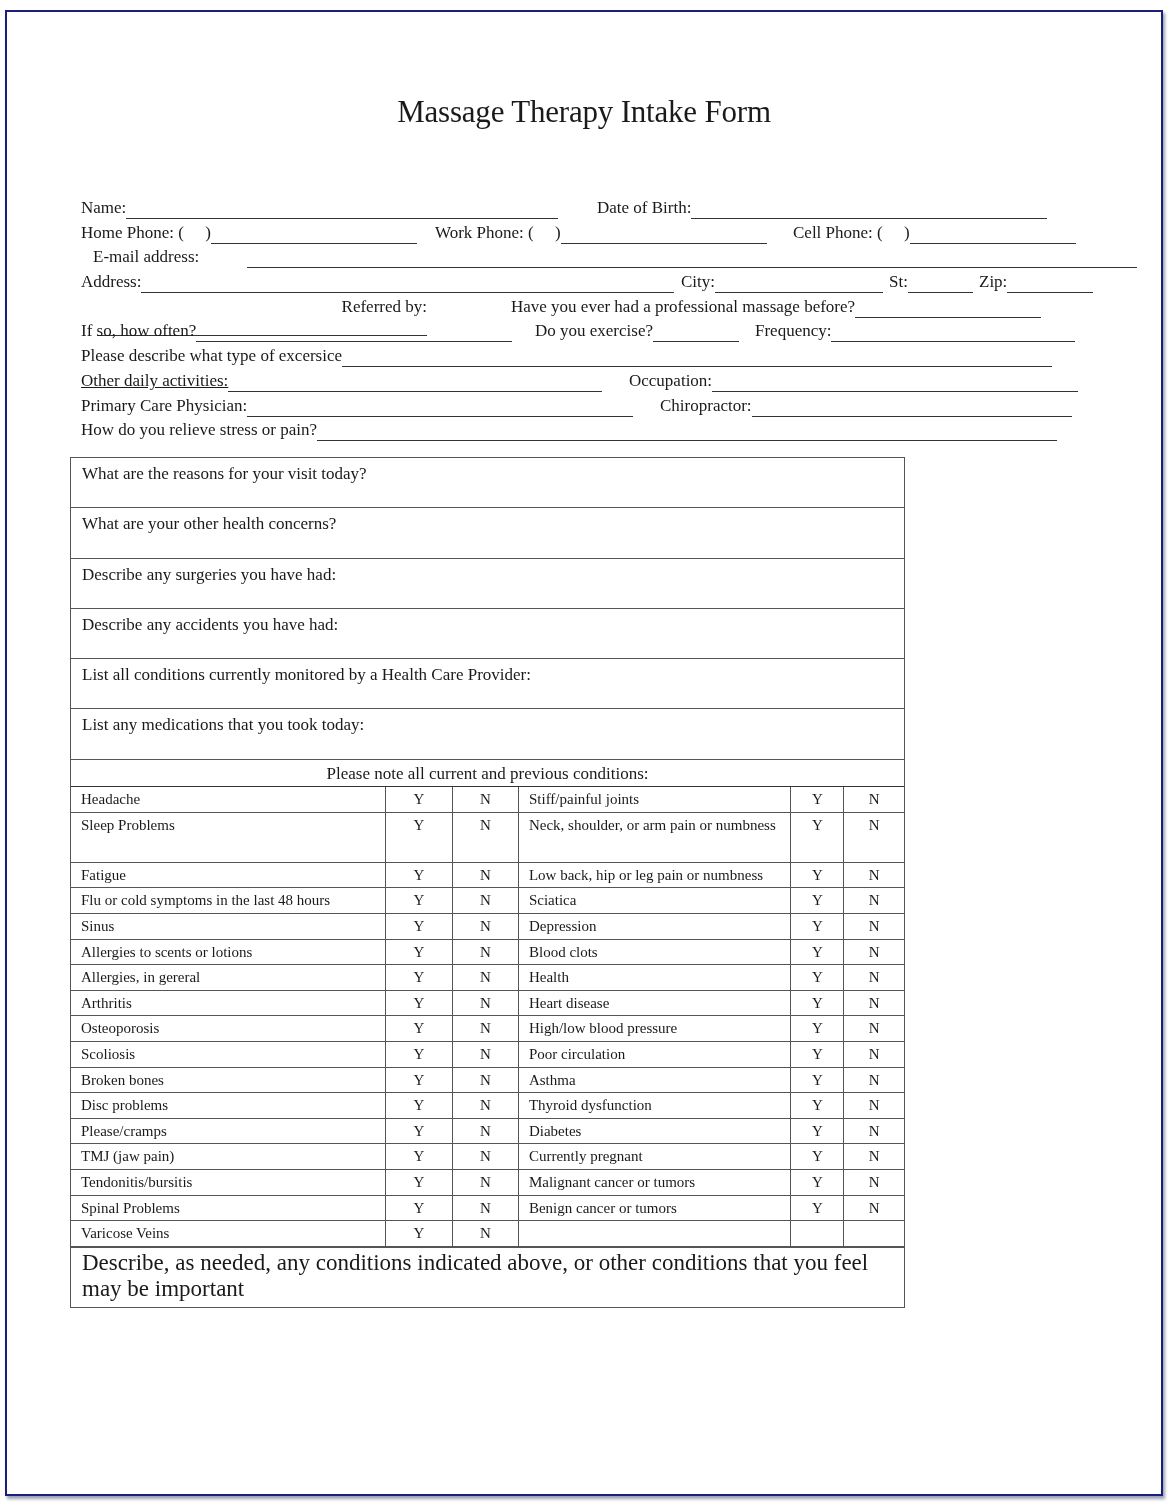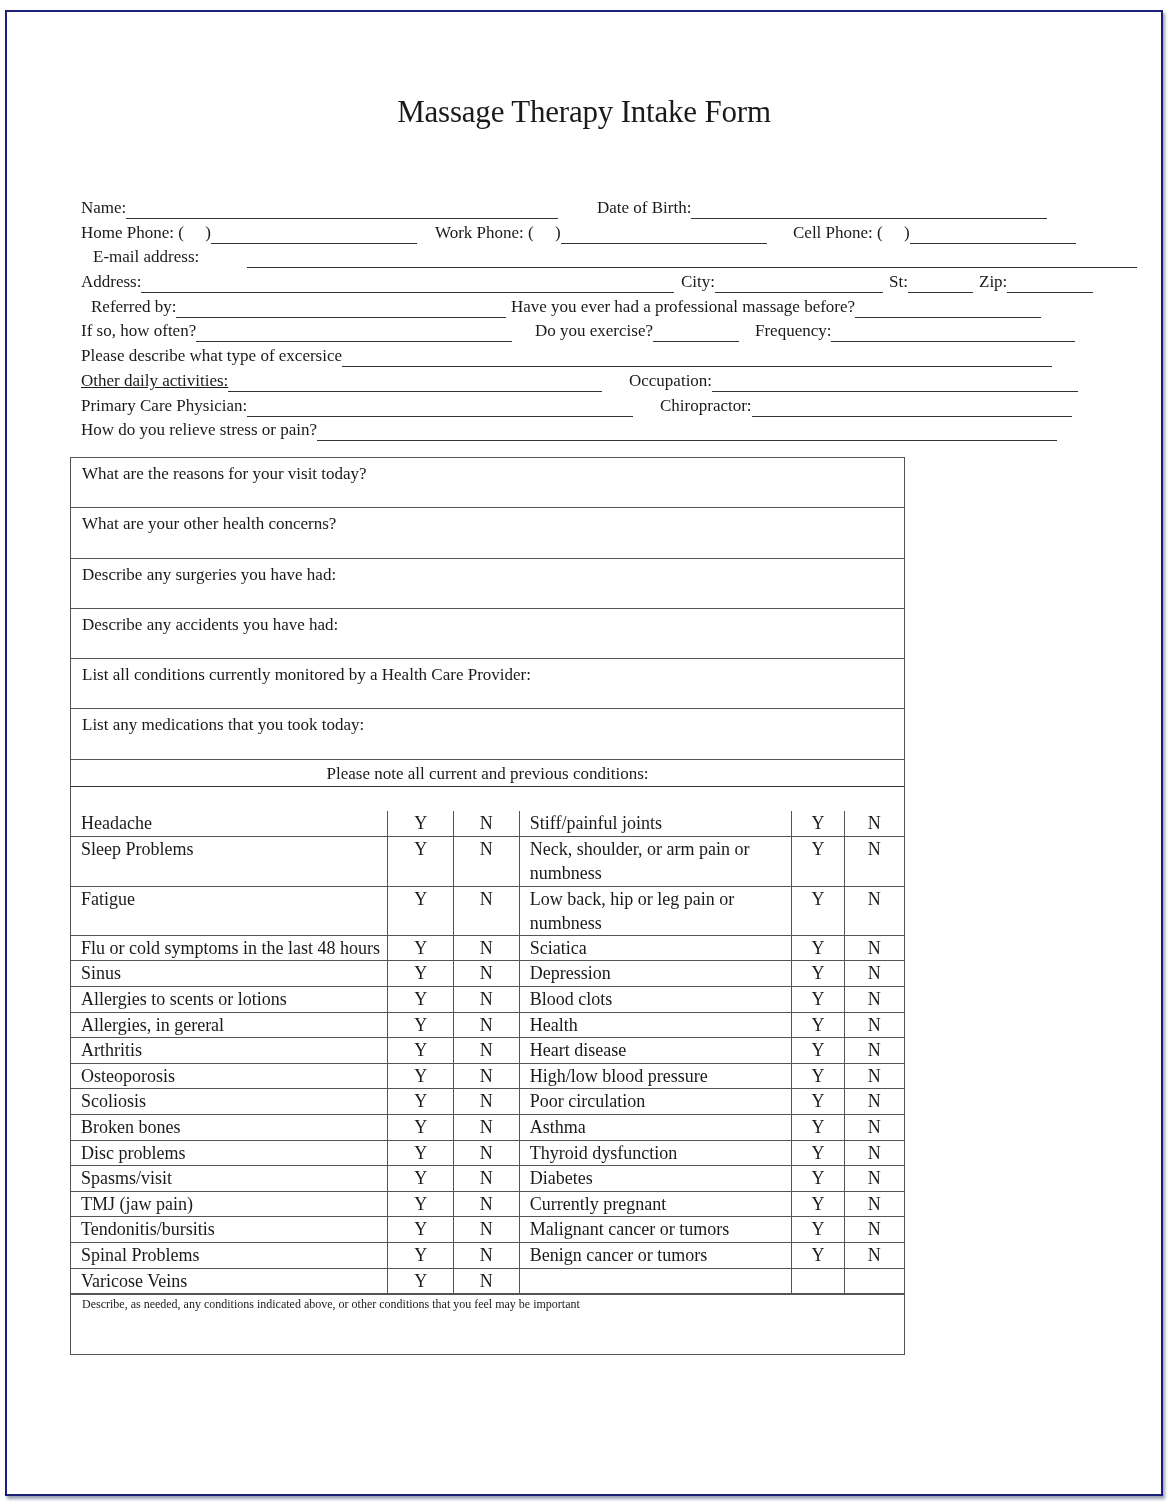--- a/index.html
+++ b/index.html
@@ -9,27 +9,27 @@
           border: 2px solid #1c1f7a; box-shadow: 2px 3px 3px #9aa0b4; background: #fff; box-sizing: border-box; }
   .title { position: absolute; left: 0; right: 0; top: 82px; text-align: center; font-size: 31px; letter-spacing: -0.2px; }
   .fields { position: absolute; left: 74px; top: 185px; width: 1012px; }
   .frow { position: relative; height: 24.7px; font-size: 17px; line-height: 22px; white-space: nowrap; }
   .fitem { position: absolute; top: 0; display: flex; align-items: flex-end; }
   .flbl { white-space: pre; }
   .fline { border-bottom: 1px solid #333; height: 17px; }
   .box { position: absolute; left: 68px; top: 455px; width: 835px; border: 1.5px solid #555; box-sizing: border-box; }
   .q { height: 50.3px; border-bottom: 1.5px solid #555; box-sizing: border-box; padding: 6px 11px; font-size: 17px; }
   .cond-head { height: 27px; border-bottom: 1.5px solid #333; box-sizing: border-box; text-align: center; font-size: 17px; line-height: 27px; }
-  table.cond { border-collapse: collapse; width: 100%; font-size: 18px; margin-top: 24px; }
+  table.cond { border-collapse: collapse; width: 100%; font-size: 15px; }
   table.cond td { border: 1px solid #555; padding: 0 0 0 10px; vertical-align: top; line-height: 24px; height: 25.6px; box-sizing: border-box; }
   table.cond tr:first-child td { border-top: none; }
   table.cond td:first-child { border-left: none; }
   table.cond td:last-child { border-right: none; }
   table.cond td.yn { text-align: center; padding: 0; }
-  .describe { height: 60px; padding: 2px 11px; font-size: 12px; border-top: 1px solid #555; box-sizing: border-box; }
+  .describe { height: 60px; padding: 2px 11px; font-size: 23px; border-top: 1px solid #555; box-sizing: border-box; }
 </style>
 </head>
 <body>
 
 <div class="page">
   <div class="title">Massage Therapy Intake Form</div>
   <div class="fields" id="fields">
       <div class="frow">
         <div class="fitem" style="left: 0px;">
           <span class="flbl">Name:</span>
@@ -72,21 +72,21 @@
         <div class="fitem" style="left: 808px;">
           <span class="flbl">St:</span>
           <span class="fline" style="width: 65px;"></span>
         </div>
         <div class="fitem" style="left: 898px;">
           <span class="flbl">Zip:</span>
           <span class="fline" style="width: 86px;"></span>
         </div>
       </div>
       <div class="frow">
-        <div class="fitem" style="left: 10px;">
+        <div class="fitem" style="left: 16px; flex-direction: column;">
           <span class="flbl">Referred by:</span>
           <span class="fline" style="width: 330px;"></span>
         </div>
         <div class="fitem" style="left: 430px; align-items: flex-end;">
           <span class="flbl">Have you ever had a professional massage before?</span>
           <span class="fline" style="width: 186px;"></span>
         </div>
       </div>
       <div class="frow">
         <div class="fitem" style="left: 0px;">
@@ -246,21 +246,21 @@
           </tr>
           <tr>
             <td>Disc problems</td>
             <td class="yn">Y</td>
             <td class="yn">N</td>
             <td>Thyroid dysfunction</td>
             <td class="yn">Y</td>
             <td class="yn">N</td>
           </tr>
           <tr>
-            <td>Spasms/visit</td>
+            <td>Please/cramps</td>
             <td class="yn">Y</td>
             <td class="yn">N</td>
             <td>Diabetes</td>
             <td class="yn">Y</td>
             <td class="yn">N</td>
           </tr>
           <tr>
             <td>TMJ (jaw pain)</td>
             <td class="yn">Y</td>
             <td class="yn">N</td>

